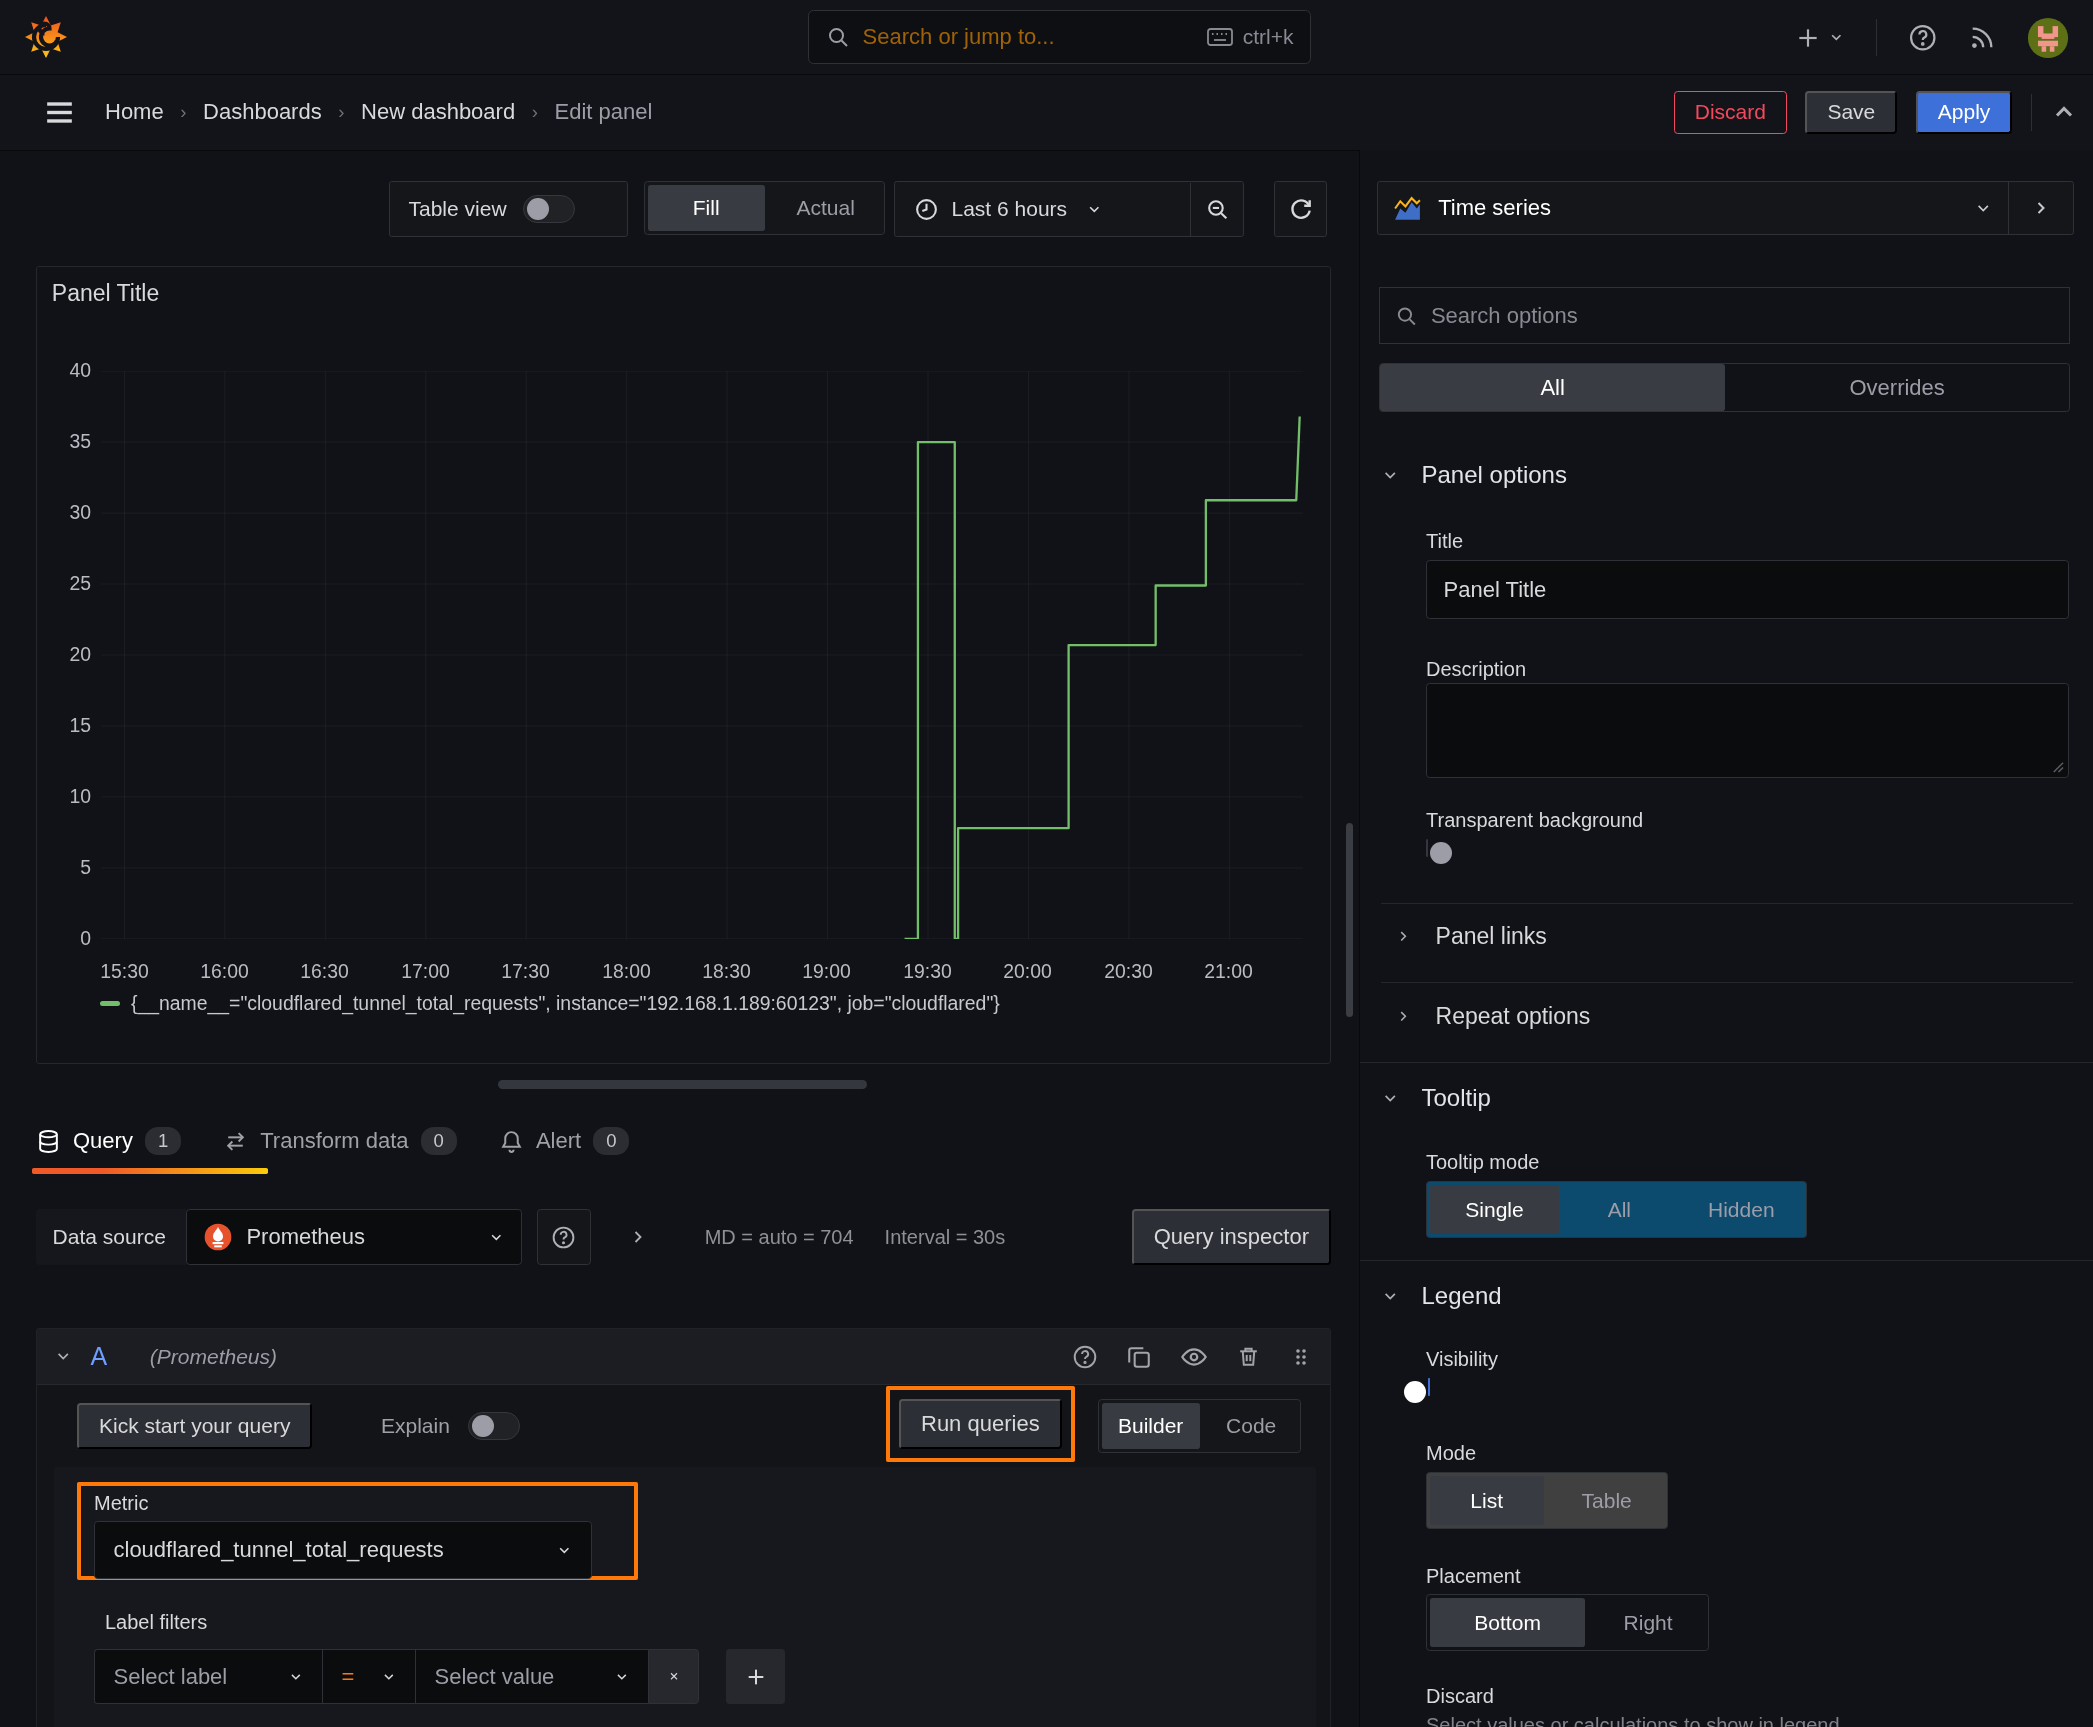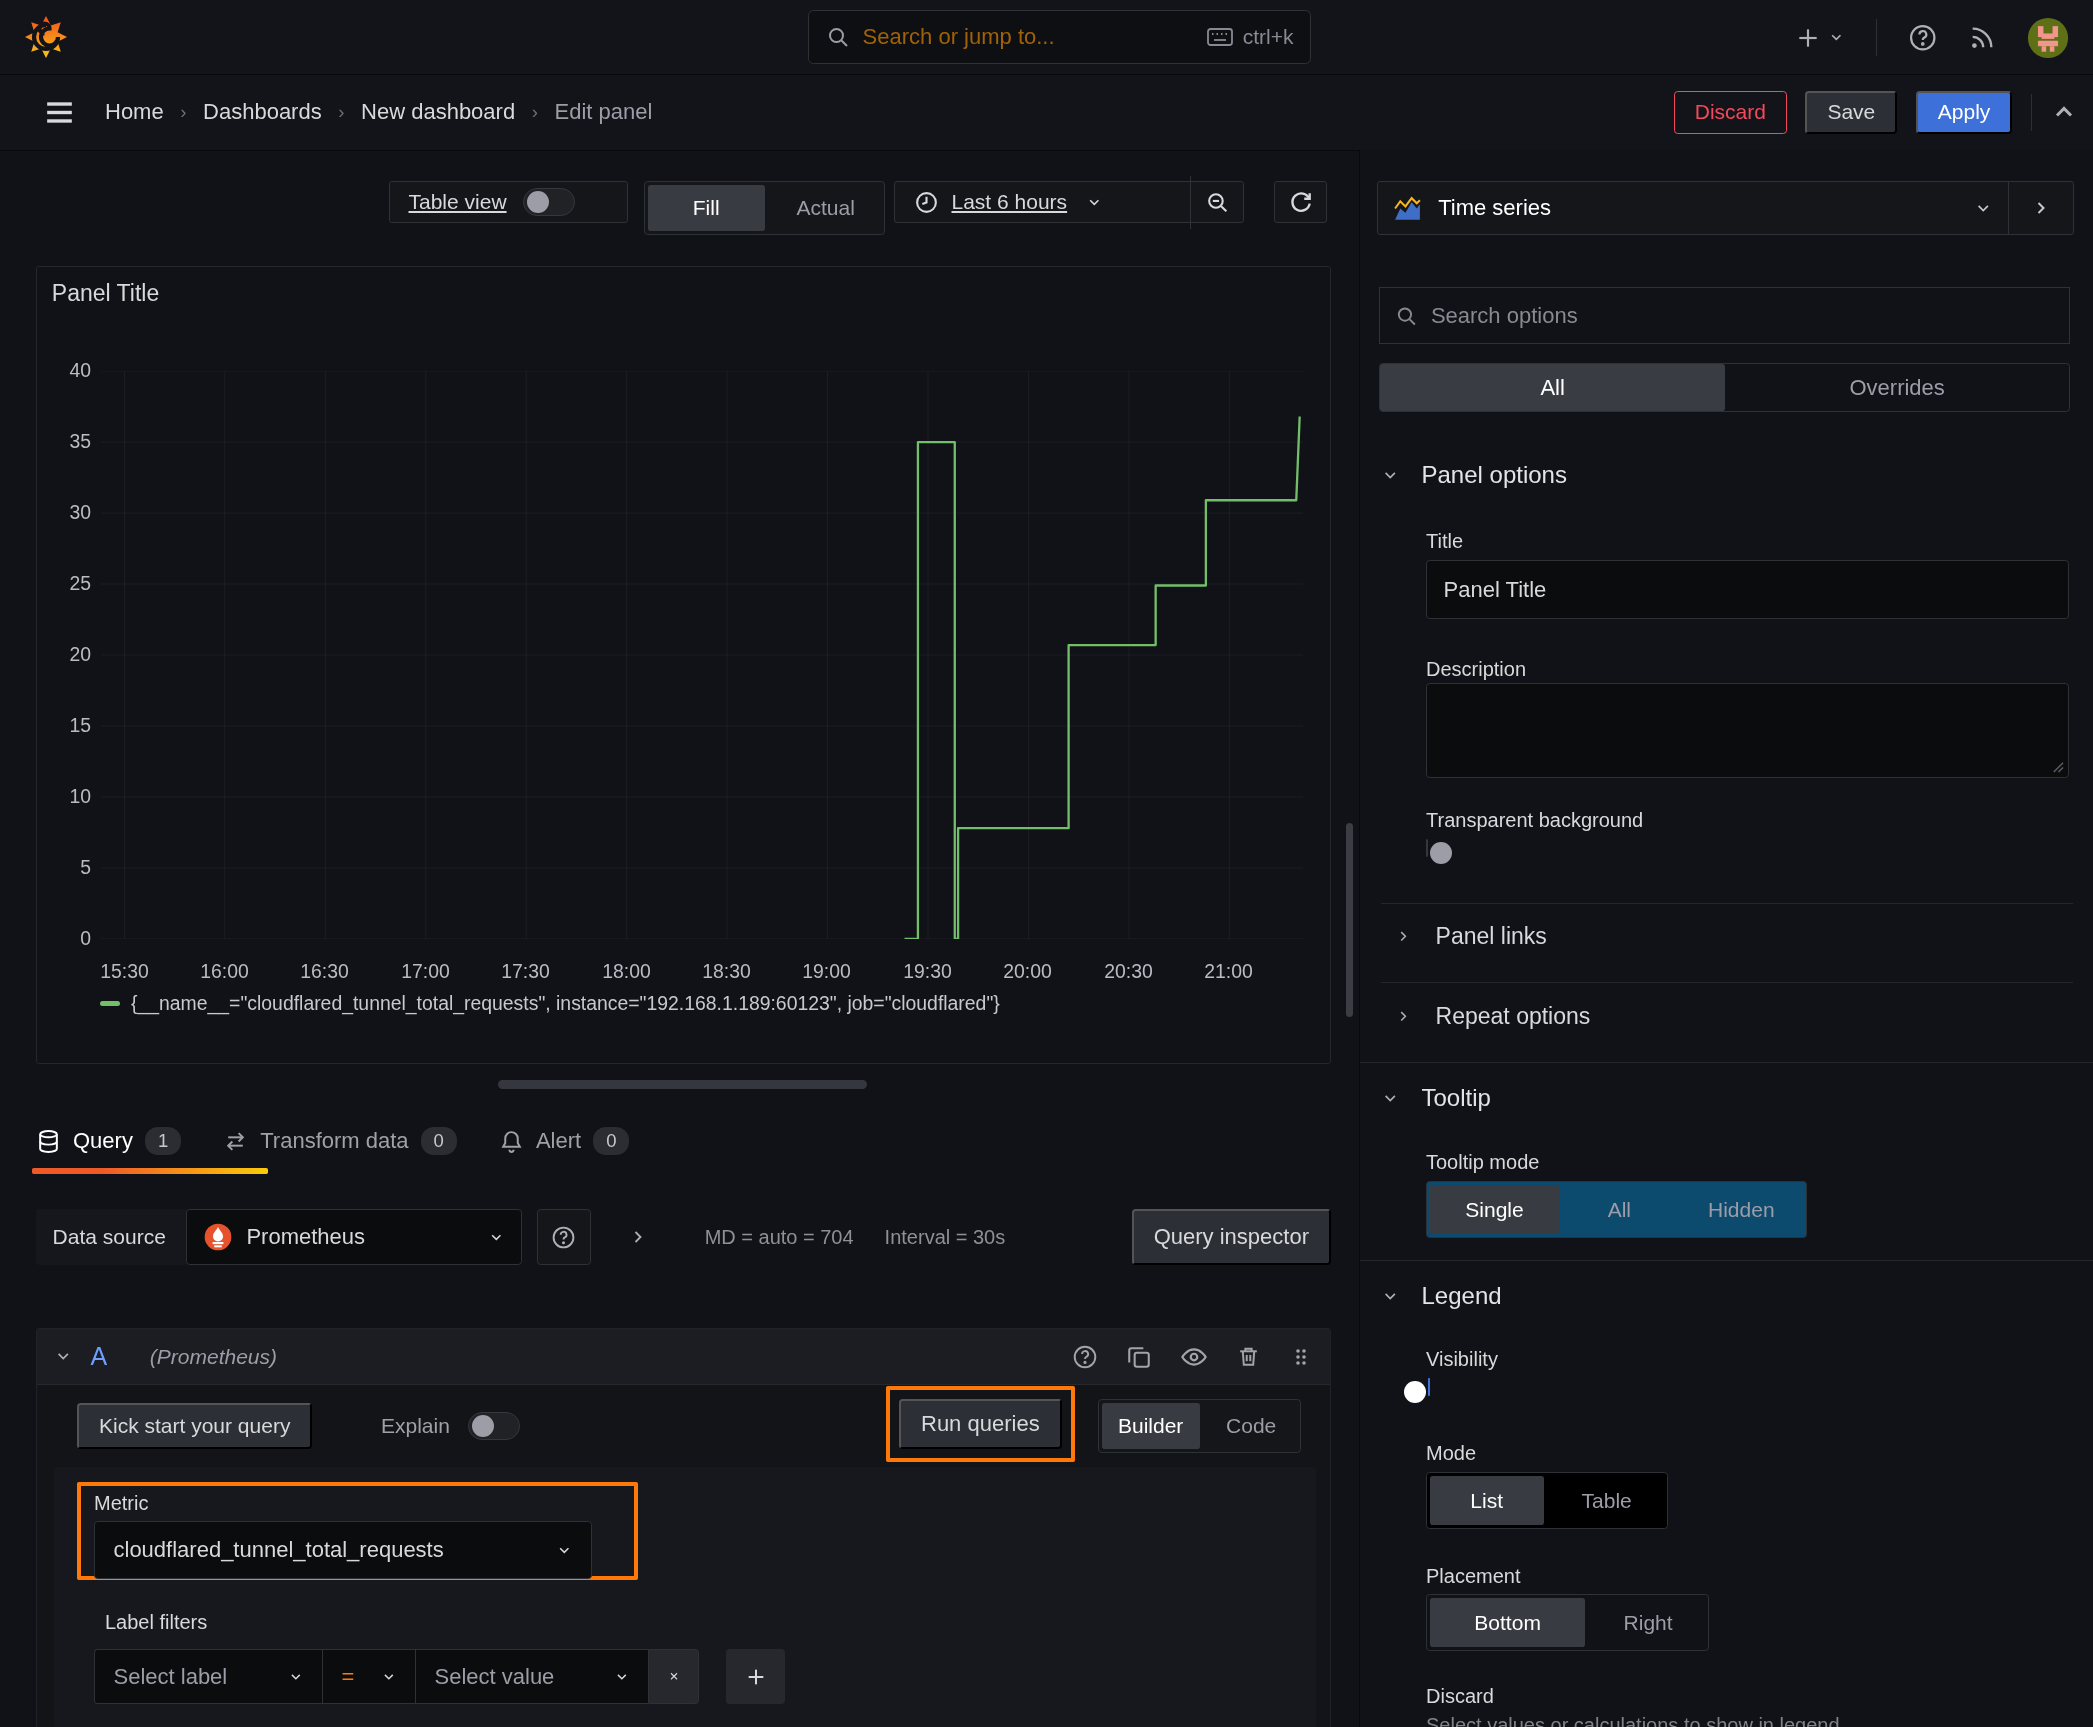--- a/index.html
+++ b/index.html
@@ -29,22 +29,22 @@
   .nav-actions { right:14.8px; top:15.7px; display:flex; align-items:center; gap:18.5px; }
   .btn { height:43px; border-radius:3.7px; font-size:21px; display:flex; align-items:center; padding:0 20px;
     cursor:pointer; white-space:nowrap; }
   .btn-outline-red { border:0.9px solid #f2495c; color:#f2495c; background:transparent; }
   .btn-secondary { background:#2d2f36; color:#d8d9da; }
   .btn-primary { background:#3d71d9; color:#ffffff; }
   .collapse-up { color:#aeb0b8; }
 
   
   .main { left:0; top:150px; width:1359px; height:1577px; }
-  .tool { background:#141619; border:0.9px solid #2e3136; border-radius:2.8px; height:42px; display:flex;
-    align-items:center; font-size:21px; color:#d8d9da;text-decoration:underline; }
+  .tool { background:#141619; border:0.9px solid #2e3136; border-radius:2.8px; height:56px; display:flex;
+    align-items:center; font-size:21px; color:#d8d9da; }
   .toggle { width:52px; height:28px; border-radius:14.8px; background:#202226; border:0.9px solid #34373d; position:relative; cursor:pointer; }
   .toggle .knob { position:absolute; left:2.8px; top:1.8px; width:22px; height:22px; border-radius:50%; background:#9d9da8; }
   .toggle.on { background:#3d71d9; border-color:#3d71d9; }
   .toggle.on .knob { left:auto; right:2.8px; background:#ffffff; }
   .seg-group { background:#141619; border:0.9px solid #2e3136; border-radius:3.7px; height:54px; display:flex;
     align-items:stretch; overflow:hidden; }
   .seg { display:flex; align-items:center; justify-content:center; font-size:21px; color:#9d9da8; padding:0 24px; cursor:pointer; }
   .seg.sel { background:#383b41; color:#ffffff; border-radius:2.8px; margin:2.8px; }
 
   
@@ -580,21 +580,21 @@
   <div class="hr abs" style="left:0px; top:1110px; width:735px;"></div>
   <div class="sect-head abs" style="left:21px; top:1132px;">
     <svg width="18.5" height="18.5" viewBox="0 0 24 24" fill="none" stroke="#aeb0b8" stroke-width="2.2">
         <polyline points="6,9 12,15 18,9"></polyline>
       </svg>
     <span>Legend</span>
   </div>
   <div class="side-label abs" style="left:66px; top:1198px;">Visibility</div>
   <span class="toggle on abs" style="left:66px; top:1229px;"><span class="knob"></span></span>
   <div class="side-label abs" style="left:66px; top:1292px;">Mode</div>
-  <div class="seg-group abs" style="left:66px; top:1322px; width:242px; height:57px; background:#000000;">
+  <div class="seg-group abs" style="left:66px; top:1322px; width:242px; height:57px; background:#404040;">
     <span class="seg sel" style="flex:0.95">List</span>
     <span class="seg" style="flex:1.05">Table</span>
   </div>
   <div class="side-label abs" style="left:66px; top:1415px;">Placement</div>
   <div class="seg-group abs" style="left:66px; top:1444px; width:283px; height:57px; background:#111217;">
     <span class="seg sel" style="flex:1.2">Bottom</span>
     <span class="seg" style="flex:0.8">Right</span>
   </div>
   <div class="side-label abs" style="left:66px; top:1535px;">Discard</div>
   <div class="hint abs" style="left:66px; top:1564px;">Select values or calculations to show in legend</div>

